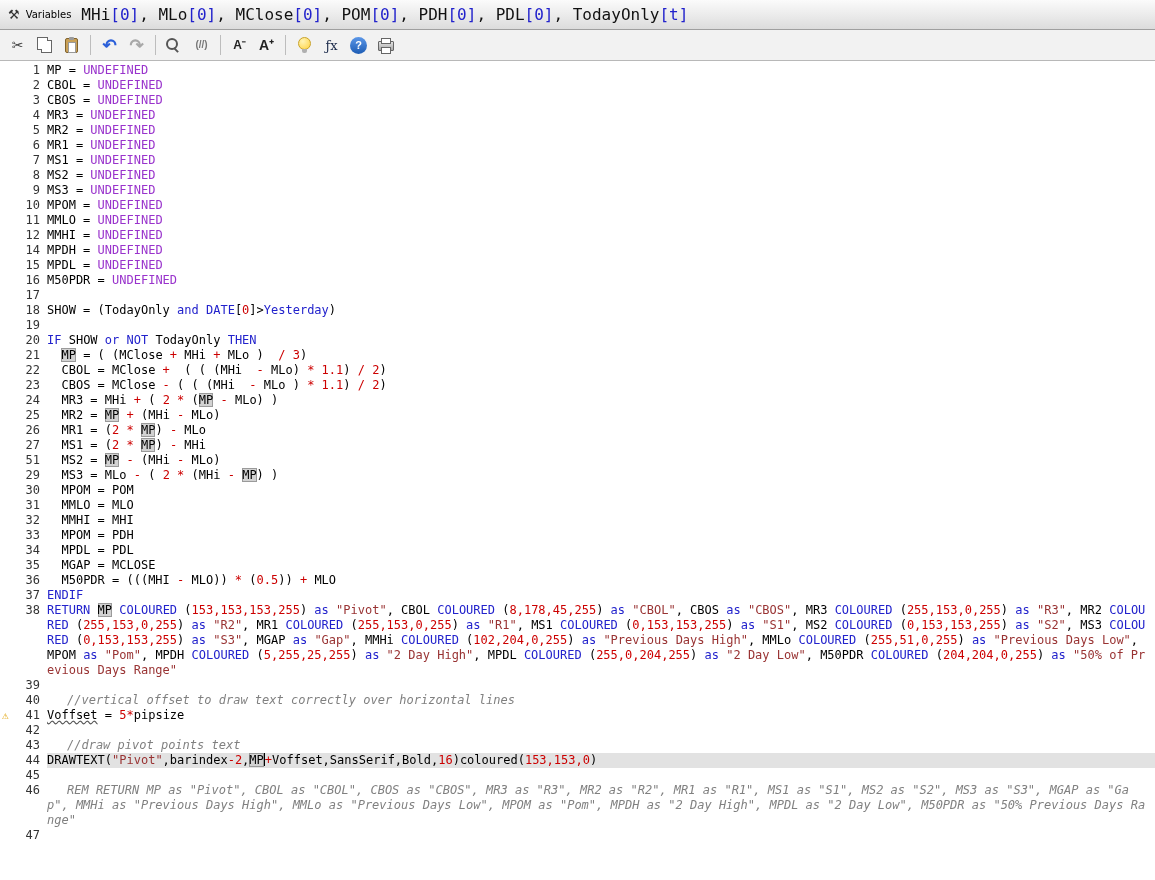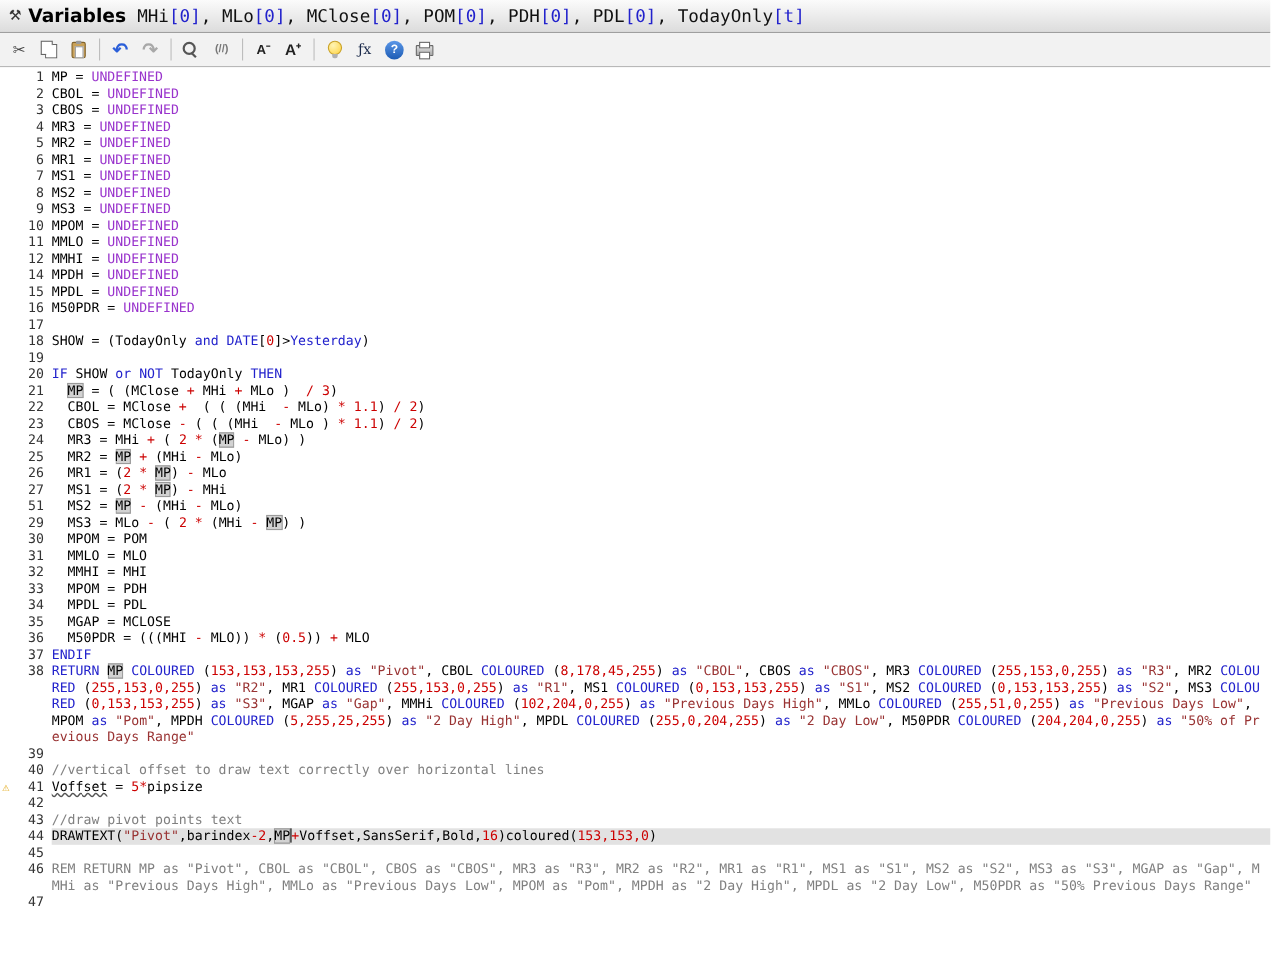--- a/index.html
+++ b/index.html
@@ -2,21 +2,21 @@
 <html style="--kw: #2222cc; --const: #9933cc; --num: #cc0000; --str: #993333; --cmt: #808080; --occ: #d2d2d2; --curline: #e2e2e2;"><head>
 <meta charset="utf-8">
 <style>
   html,body{margin:0;padding:0;background:#fff;}
   body{width:1155px;height:880px;overflow:hidden;font-family:"DejaVu Sans",sans-serif;}
 
   
   .varbar{height:30px;background:linear-gradient(#fbfbfb,#dcdcdc);border-bottom:1px solid #9f9f9f;
           display:flex;align-items:center;padding:0 8px;box-sizing:border-box;}
   .vb-icon{font-size:13px;color:#333;margin-right:6px;line-height:1;}
-  .var-label{font-weight:bold;font-size:17px;color:#000;margin-right:10px;}
+  .var-label{font-weight:normal;font-size:10px;color:#000;margin-right:10px;}
   .var-list{font-family:"DejaVu Sans Mono",monospace;font-size:16px;color:#111;white-space:nowrap;}
   .var-idx{color:var(--kw,#2222cc);}
 
   
   .toolbar{height:31px;background:#f2f2f2;border-bottom:1px solid #b8b8b8;display:flex;align-items:center;
            padding:0 4px;box-sizing:border-box;}
   .tb-btn{width:27px;height:25px;display:flex;align-items:center;justify-content:center;background:none;
           border:none;padding:0;margin:0 0;cursor:pointer;}
   .tb-sep{width:1px;height:20px;background:#bdbdbd;margin:0 5px;}
   .tb-icon{display:flex;align-items:center;justify-content:center;line-height:1;}
@@ -50,21 +50,21 @@
           color:#000;cursor:text;}
   .line{display:flex;min-height:15px;}
   .gut{flex:0 0 40px;width:40px;text-align:right;padding-right:7px;color:#333;position:relative;user-select:none;}
   .code{flex:1;white-space:pre-wrap;word-break:break-all;padding-right:8px;}
   .line.cur .code{background:var(--curline,#e2e2e2);}
   .tk-k{color:var(--kw,#2222cc);}
   .tk-u{color:var(--const,#9933cc);}
   .tk-n{color:var(--num,#cc0000);}
   .tk-o{color:var(--num,#cc0000);}
   .tk-s{color:var(--str,#993333);}
-  .tk-c{color:var(--cmt,#808080);}
+  .tk-c{color:var(--cmt,#808080);font-style:italic;margin-left:20px;}
   .tk-m{background:var(--occ,#d2d2d2);box-shadow:inset 0 0 0 1px #9a9a9a;}
   .tk-w{text-decoration:underline;text-decoration-style:wavy;text-decoration-color:#555;text-decoration-skip-ink:none;}
   .caret{display:inline-block;width:1px;height:13px;background:#000;vertical-align:-2px;}
   .warn-ico{position:absolute;left:2px;top:0;font-size:11px;line-height:15px;color:#e0a100;cursor:default;}
 </style>
 </head>
 <body>
 
 <div class="varbar">
   <span class="vb-icon">⚒</span>

